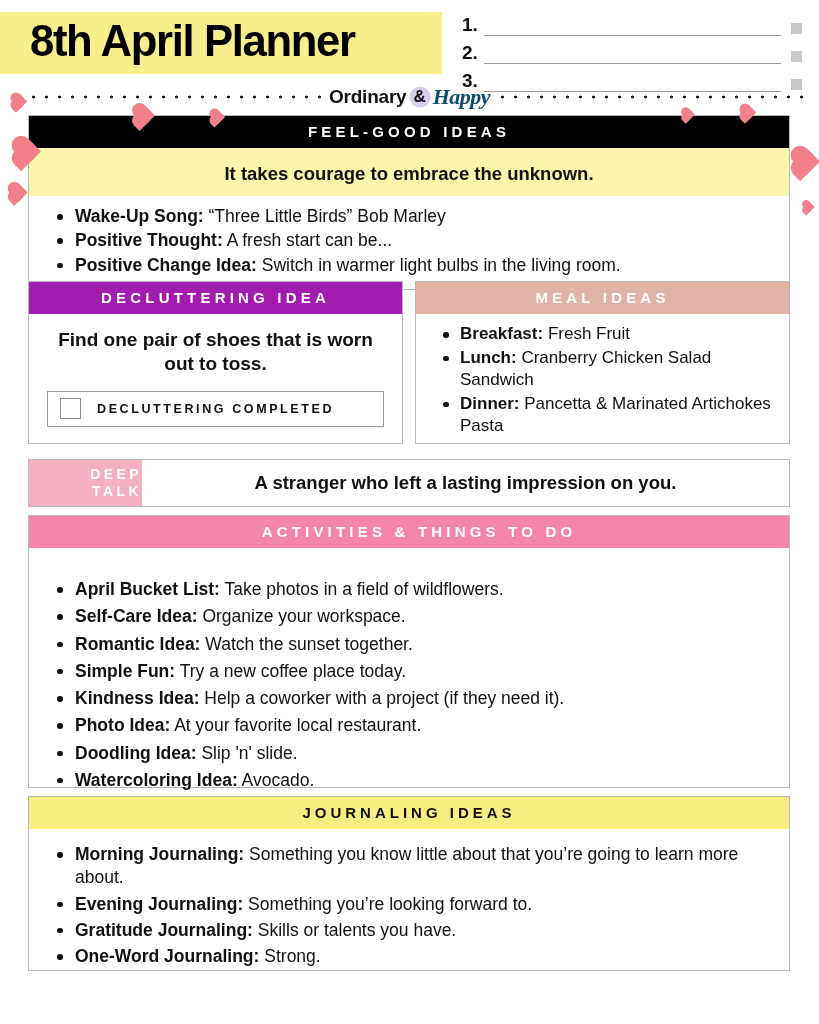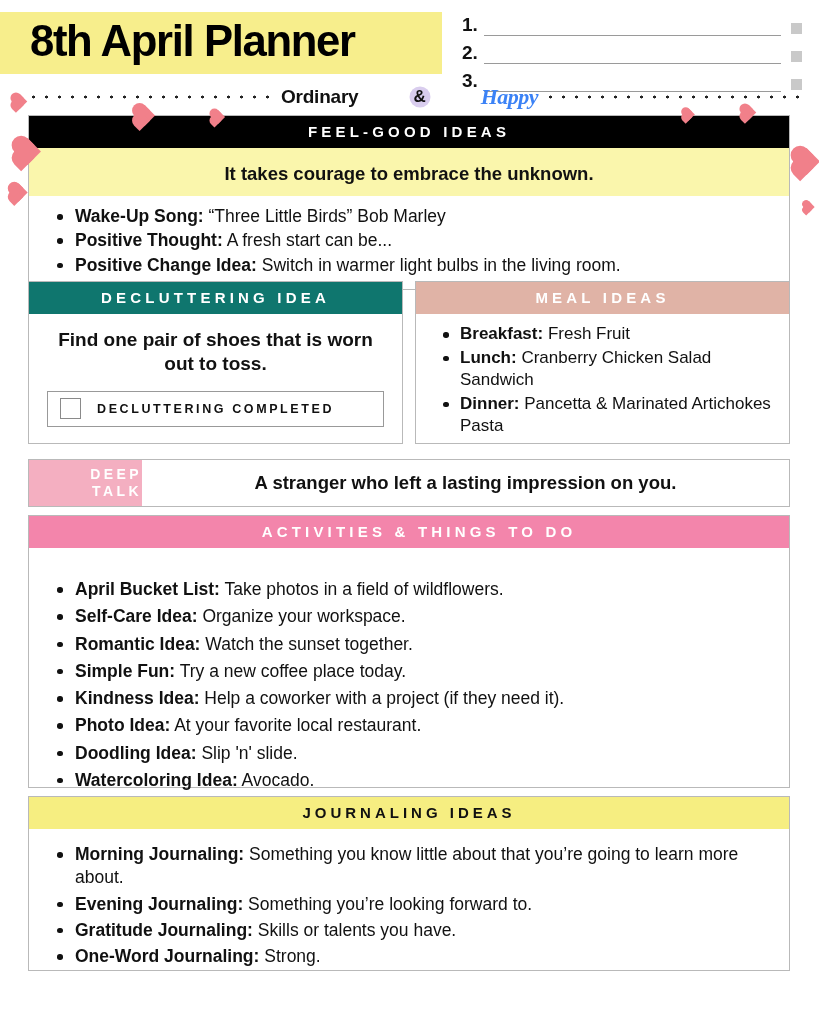--- a/index.html
+++ b/index.html
@@ -103,21 +103,20 @@
     background-repeat: repeat-x;
     background-position: left center;
   }
   .dots.left { margin: 0 6px 0 14px; }
   .dots.right { margin: 0 14px 0 6px; }
   .brand {
     display: flex;
     align-items: center;
     white-space: nowrap;
     font-size: 19px;
-    gap: 48px;
   }
   .brand-ordinary {
     font-weight: bold;
     font-size: 19px;
     letter-spacing: -0.2px;
     color: #111;
   }
   .brand-amp {
     position: relative;
     margin: 0 7px;
@@ -137,21 +136,21 @@
     background: #D9CDEE;
     transform: translate(-50%, -50%);
     z-index: -1;
   }
   .brand-happy {
     font-family: "Liberation Serif", serif;
     font-style: italic;
     font-weight: bold;
     font-size: 22px;
     letter-spacing: -0.5px;
-    color: #3b82f6;
+    color: #0c4a6e;
   }
 
   
   .card {
     border: 1px solid #b9b9b9;
     background: #ffffff;
     box-sizing: border-box;
   }
   .band {
     text-align: center;
@@ -198,21 +197,21 @@
   }
   ul.items li b { font-weight: bold; }
 
   
   #feelgood-card { position: absolute; left: 28px; top: 115px; width: 762px; }
   #feelgood-card .band { background: #000000; }
 
   #declutter-card {
     position: absolute; left: 28px; top: 281px; width: 375px; height: 163px;
   }
-  #declutter-card .band { background: #0f766e; }
+  #declutter-card .band { background: #a21caf; }
   .declutter-body {
     padding: 14px 22px 0;
     text-align: center;
     font-weight: bold;
     font-size: 19px;
     line-height: 1.28;
     color: #111;
   }
   .declutter-check {
     margin: 14px 18px 0;

